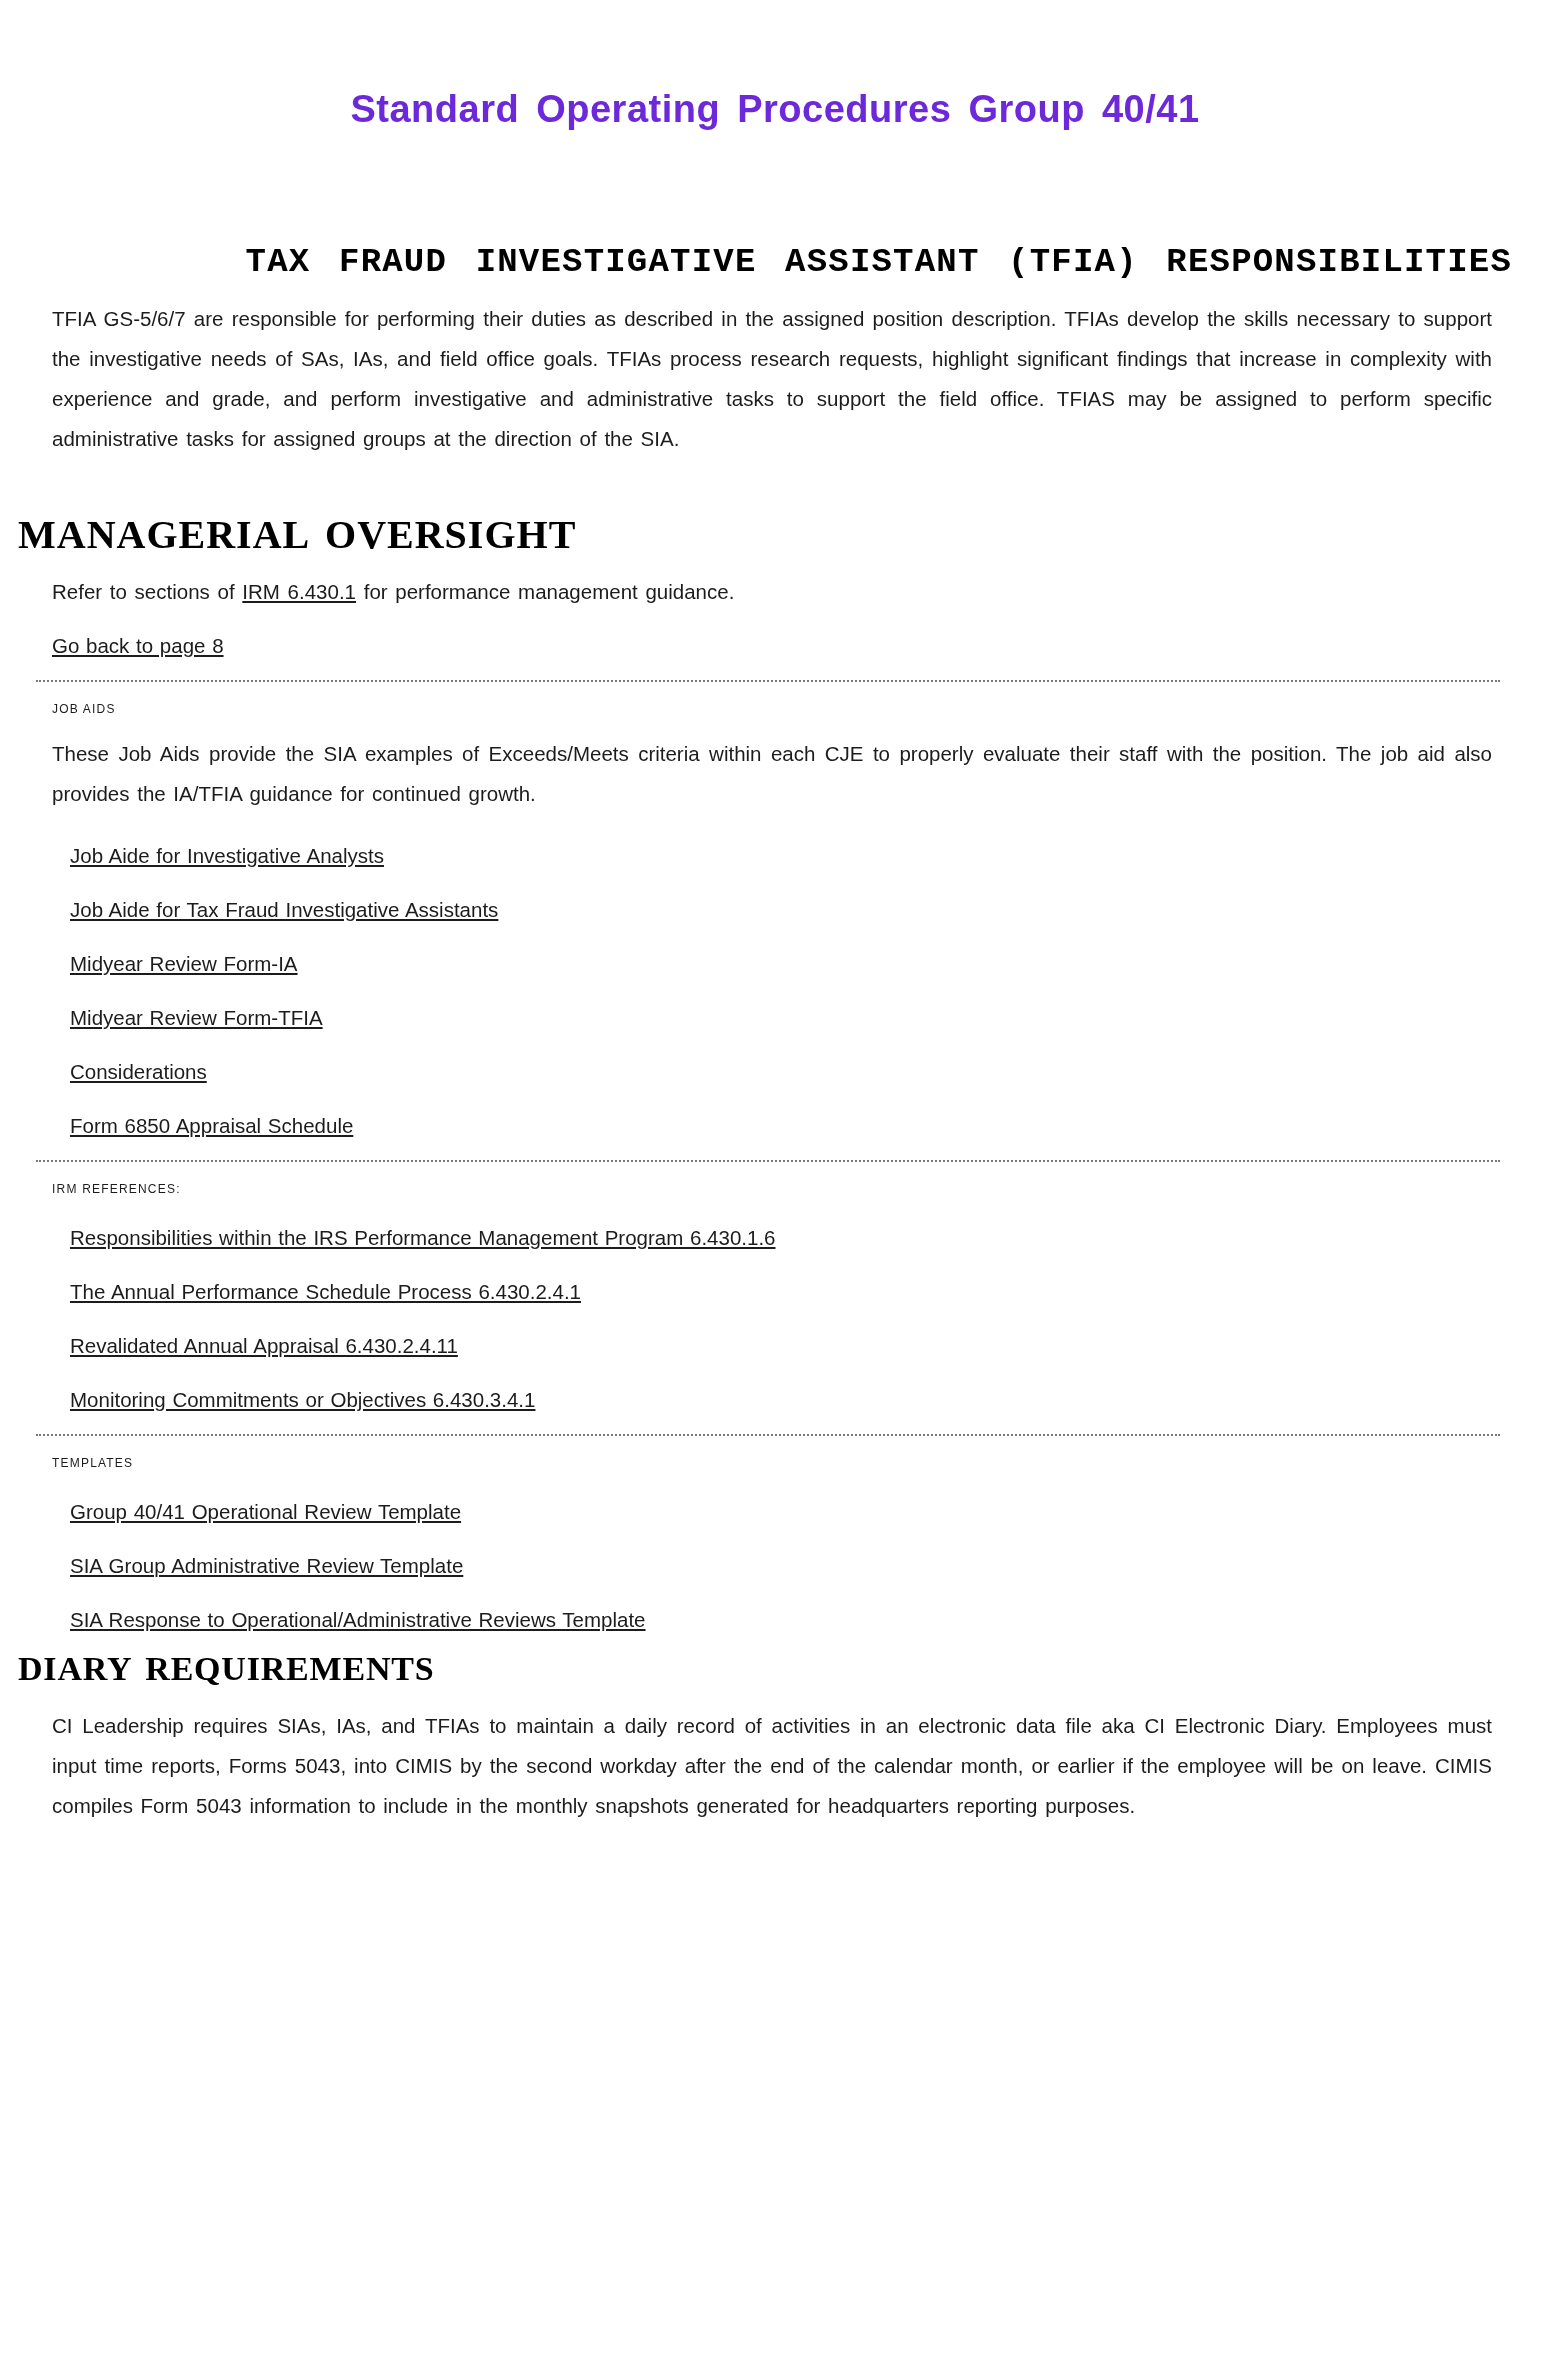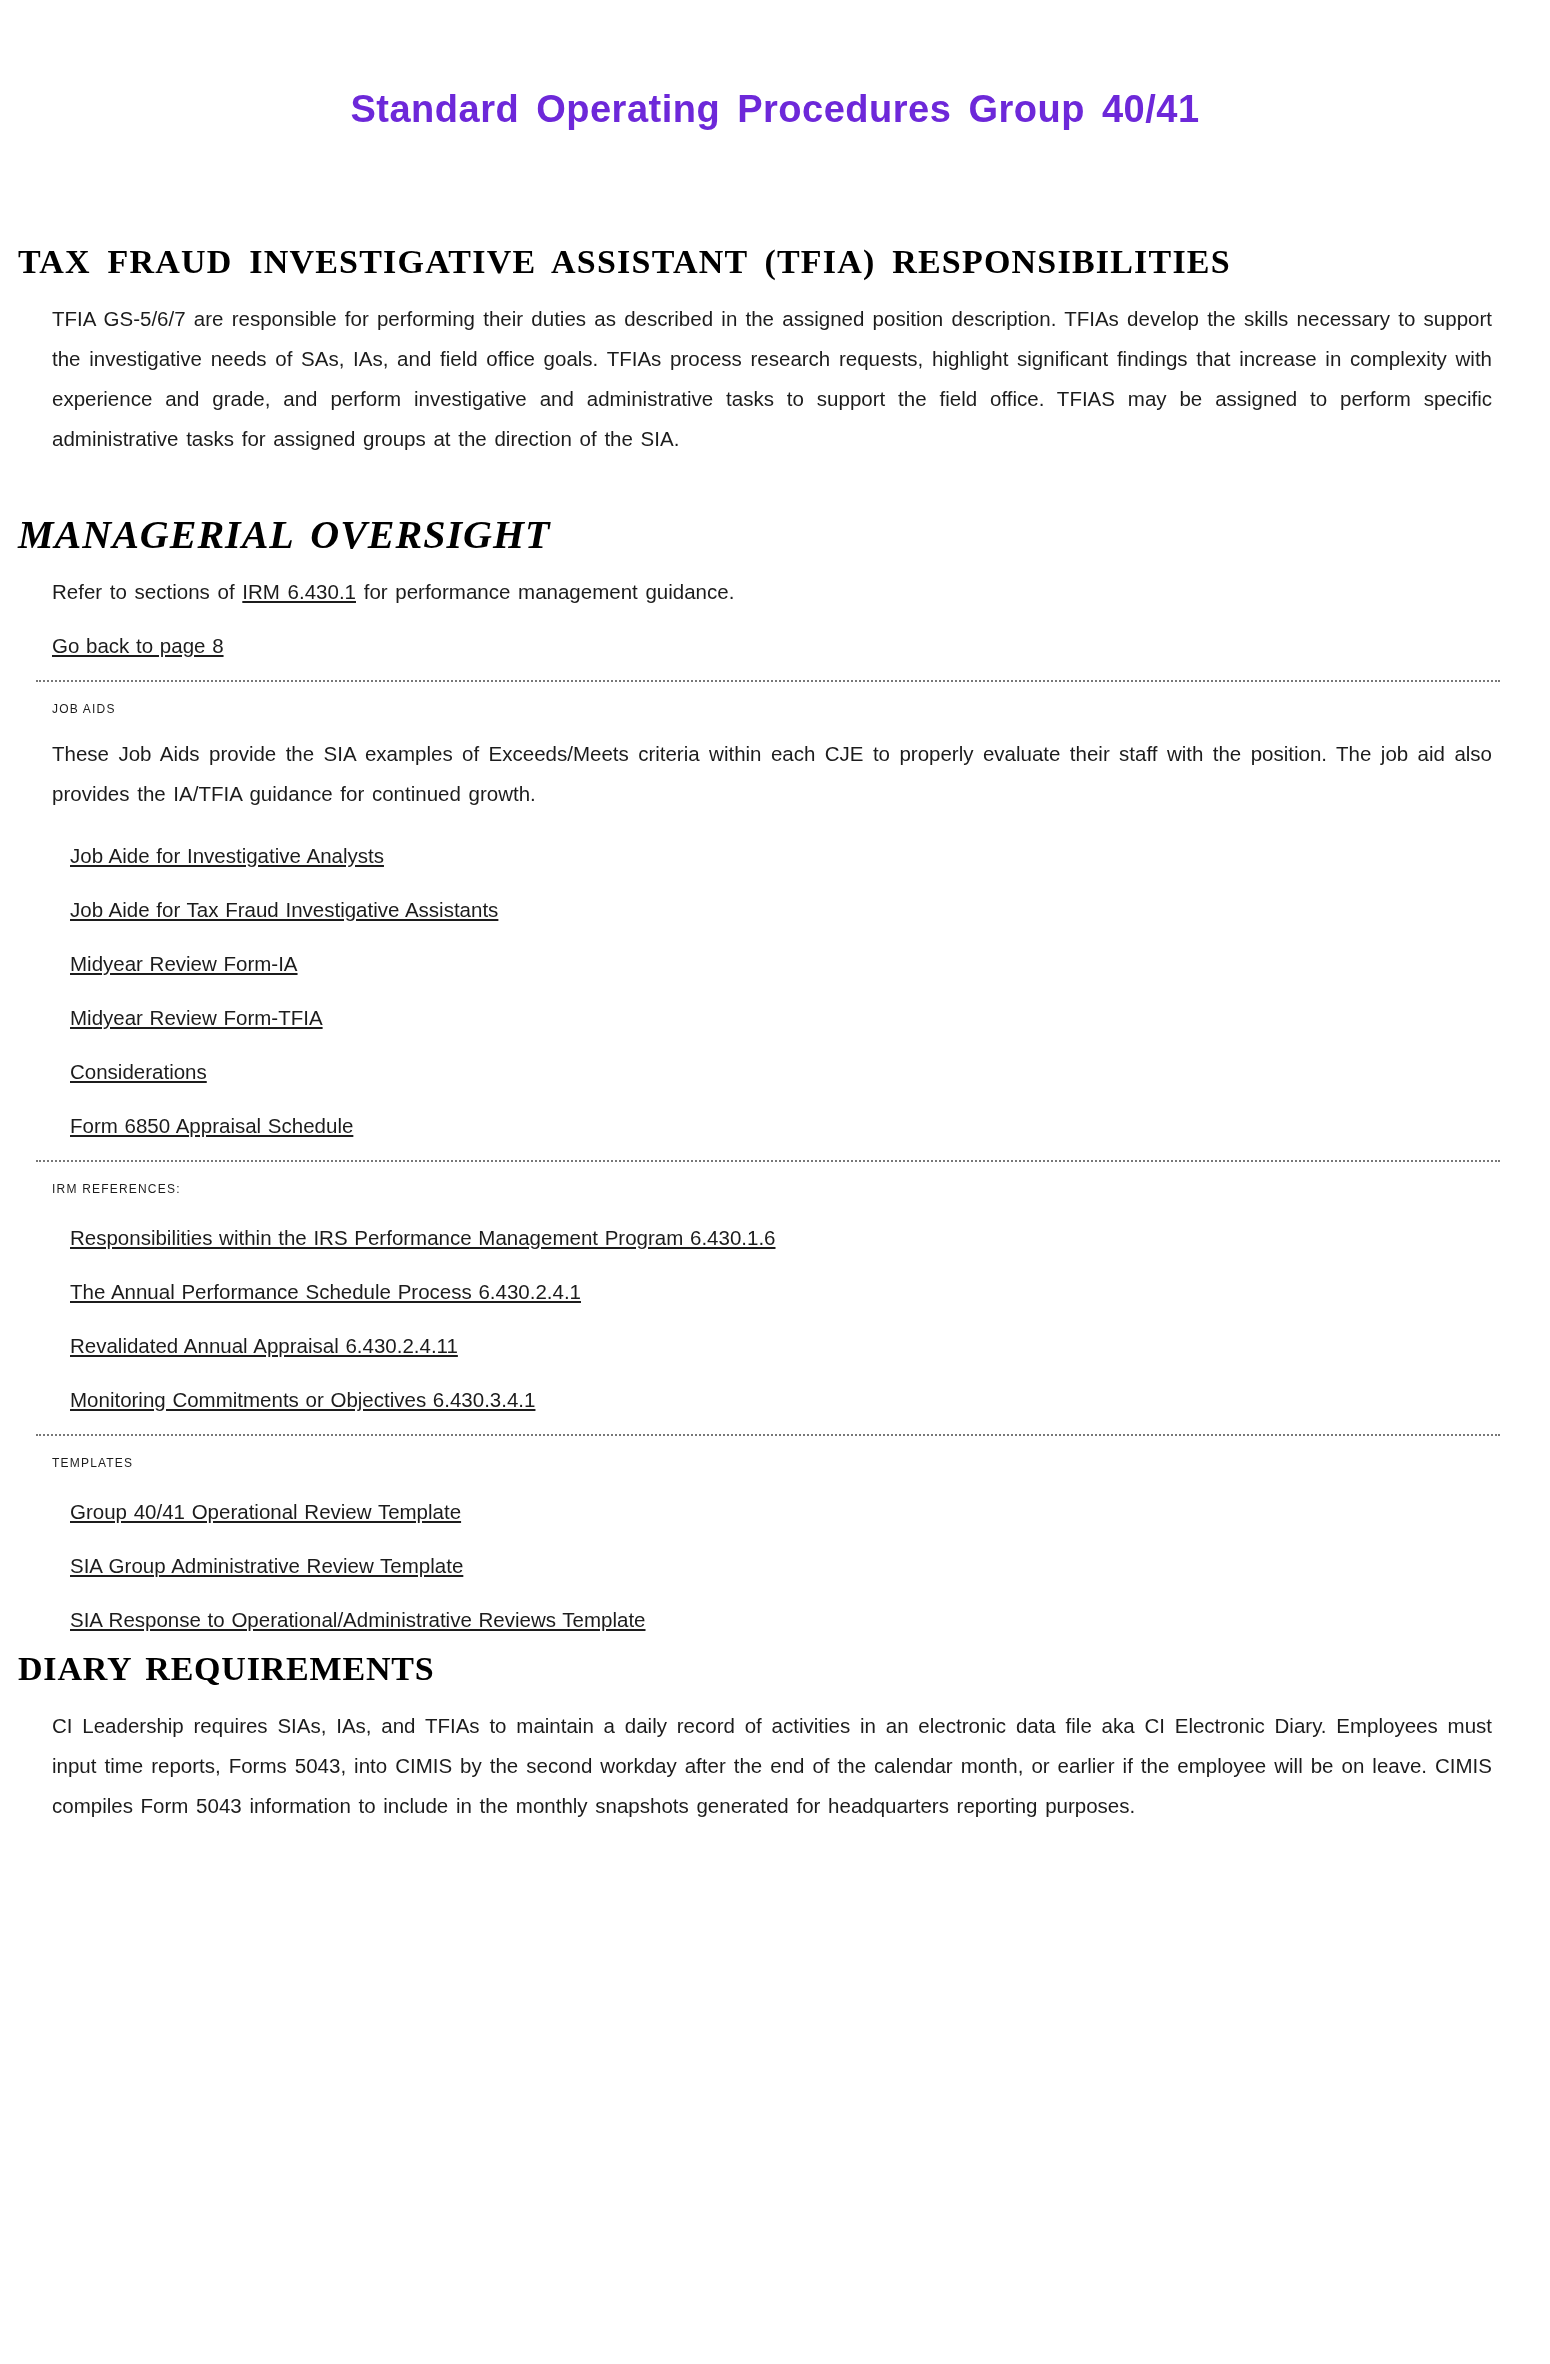--- a/index.html
+++ b/index.html
@@ -28,47 +28,47 @@
     font-weight: bold;
     letter-spacing: 0.5px;
     margin: 88px 0 0 0;
     color: #6d28d9;
     word-spacing: 6px;
   }
   .content {
     margin: 0 38px 0 18px;
   }
   h1.section-title {
-    font-family: Liberation Serif, serif;
+    font-family: Liberation Mono, monospace;
     font-size: 34px;
     font-weight: bold;
     letter-spacing: 1.2px;
     margin: 112px 0 0 0;
     color: #000;
     word-spacing: 7px;
+    text-align: right;
   }
   .body-text {
     font-size: 20.5px;
     line-height: 1.95;
     text-align: justify;
     text-justify: inter-word;
     color: #1c1c1c;
     margin: 18px 0 0 34px;
     padding-right: 20px;
     word-spacing: 2px;
   }
   .oversight-title {
     font-family: "Liberation Serif", serif;
     font-size: 40px;
     font-weight: bold;
     letter-spacing: 1px;
     margin: 52px 0 0 0;
     color: #000;
     word-spacing: 6px;
-    font-style: italic;
   }
   .simple-line {
     font-size: 20.5px;
     color: #1c1c1c;
     margin: 22px 0 0 34px;
     word-spacing: 2px;
   }
   a.link, .link {
     color: #1c1c1c;
     text-decoration: underline;

